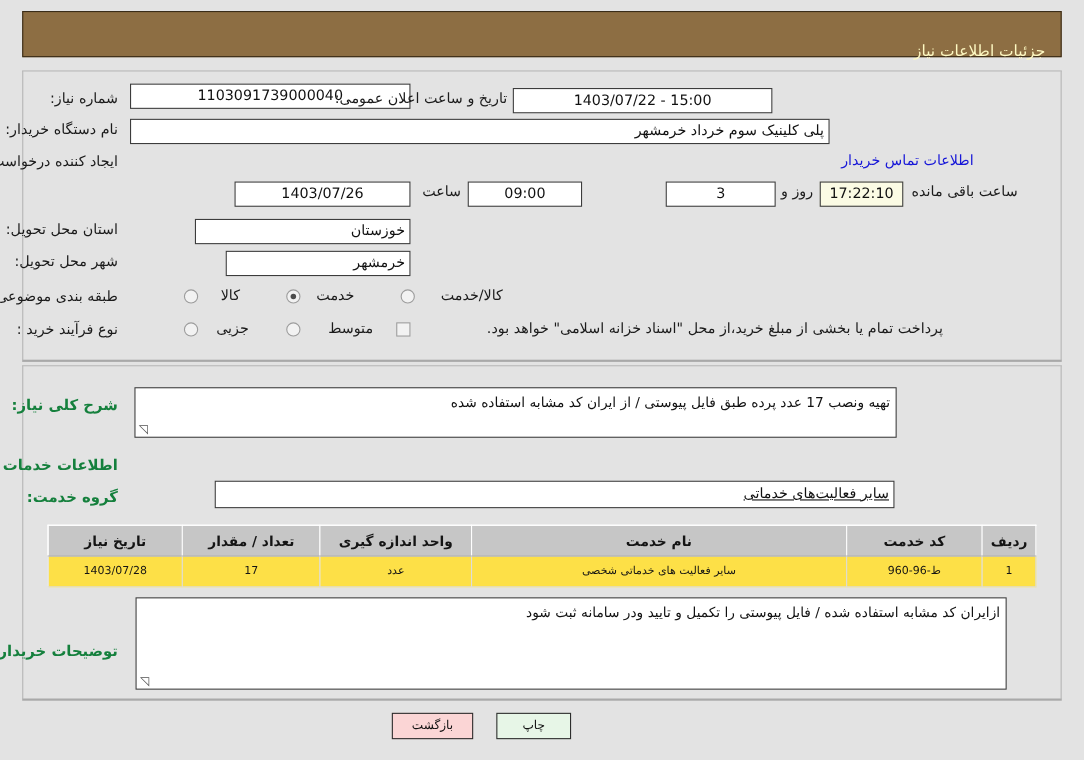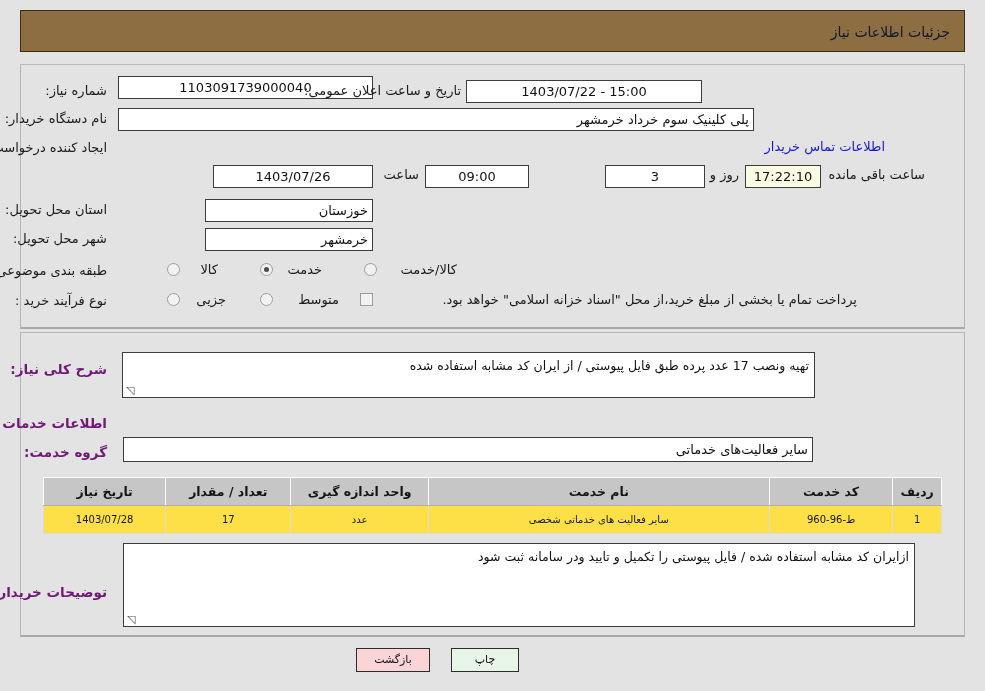--- a/index.html
+++ b/index.html
@@ -24,22 +24,22 @@
     top: 10px;
     width: 945px;
     height: 42px;
     background: #8d6e43;
     border: 1px solid #3a2c18;
     box-sizing: border-box;
   }
   .header-title {
     position: absolute;
     right: 14px;
-    top: 13px;
-    color: #0f172a;
+    top: 28px;
+    color: #fef9c3;
     font-size: 14px;
     letter-spacing: 0px;
   }
 
   
   .panel {
     position: absolute;
     background: #e3e3e3;
     border: 1px solid #8a8a8a;
     border-width: 1px 1px 1px 1px;
@@ -148,21 +148,21 @@
     color: #555;
     font-size: 11px;
     line-height: 10px;
     transform: scaleX(-1);
   }
 
   
   .sec-head {
     position: absolute;
     font-size: 13.5px;
-    color: #701a75;
+    color: #15803d;
     font-weight: normal;
     white-space: nowrap;
   }
   .bold { font-weight: bold; }
 
   
   #items-table {
     position: absolute;
     left: 43px; top: 477px;
     width: 899px;
@@ -275,21 +275,21 @@
 
   <div class="fld center" style="right:612px; top:165px; width:160px;">1403/07/26</div>
   <div class="inline-txt" style="right:566px; top:167px;">ساعت</div>
   <div class="fld center" style="right:456px; top:165px; width:104px;">09:00</div>
   <div class="fld center" style="right:280px; top:165px; width:100px;">3</div>
   <div class="inline-txt" style="right:246px; top:167px;">روز و</div>
   <div class="fld timer center" style="right:164px; top:165px; width:76px;">17:22:10</div>
   <div class="inline-txt" style="right:60px; top:167px;">ساعت باقی مانده</div>
 
   <div class="lbl" style="right:878px; top:201px;">استان محل تحویل:</div>
-  <div class="fld right" style="right:612px; top:199px; width:168px;margin-left:28px;">خوزستان</div>
+  <div class="fld right" style="right:612px; top:199px; width:196px;margin-left:28px;">خوزستان</div>
 
   <div class="lbl" style="right:878px; top:230px;">شهر محل تحویل:</div>
   <div class="fld right" style="right:612px; top:228px; width:168px;">خرمشهر</div>
 
   <div class="lbl" style="right:878px; top:262px;">طبقه بندی موضوعی:</div>
 
   <div class="radio" style="right:805px; top:263px;"></div>
   <div class="inline-txt" style="right:767px; top:262px;">کالا</div>
 
   <div class="radio on" style="right:712px; top:263px;"></div>
@@ -313,21 +313,21 @@
 
   <div class="sec-head bold" style="right:878px; top:361px;">شرح کلی نیاز:</div>
   <div class="ta" style="right:170px; top:352px; width:693px; height:46px;">
     <span>تهیه ونصب 17 عدد پرده طبق فایل پیوستی / از ایران کد مشابه استفاده شده</span>
     <span class="grip">◸</span>
   </div>
 
   <div class="sec-head bold" style="right:878px; top:415px;">اطلاعات خدمات مورد نیاز</div>
 
   <div class="sec-head bold" style="right:878px; top:444px;">گروه خدمت:</div>
-  <div class="fld right" style="right:172px; top:437px; width:690px; height:25px; line-height:23px;">سایر فعالیت‌های خدماتی</div>
+  <div class="fld right" style="right:172px; top:437px; width:618px; height:25px; line-height:23px;text-decoration:underline;">سایر فعالیت‌های خدماتی</div>
 
   <table id="items-table">
     <thead>
       <tr>
         <th class="col-radif">ردیف</th>
         <th class="col-code">کد خدمت</th>
         <th class="col-name">نام خدمت</th>
         <th class="col-unit">واحد اندازه گیری</th>
         <th class="col-qty">تعداد / مقدار</th>
         <th class="col-date">تاریخ نیاز</th>

